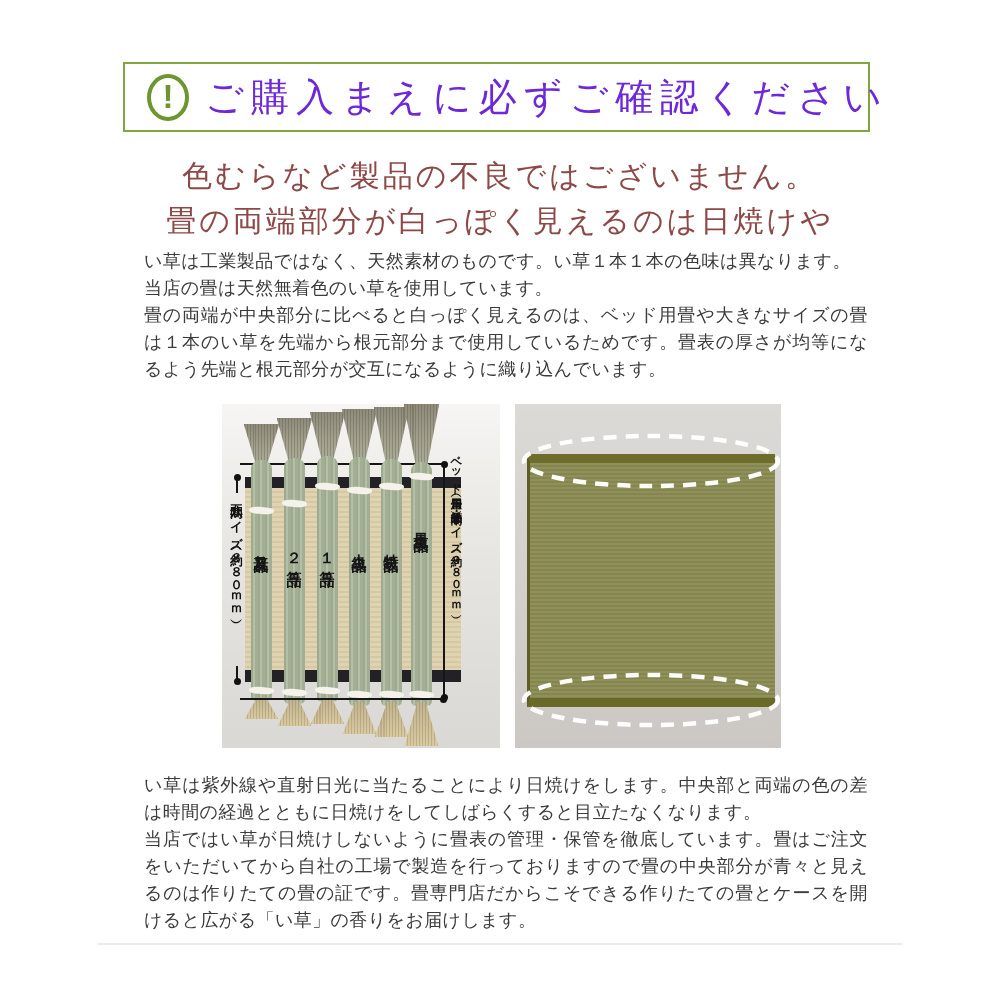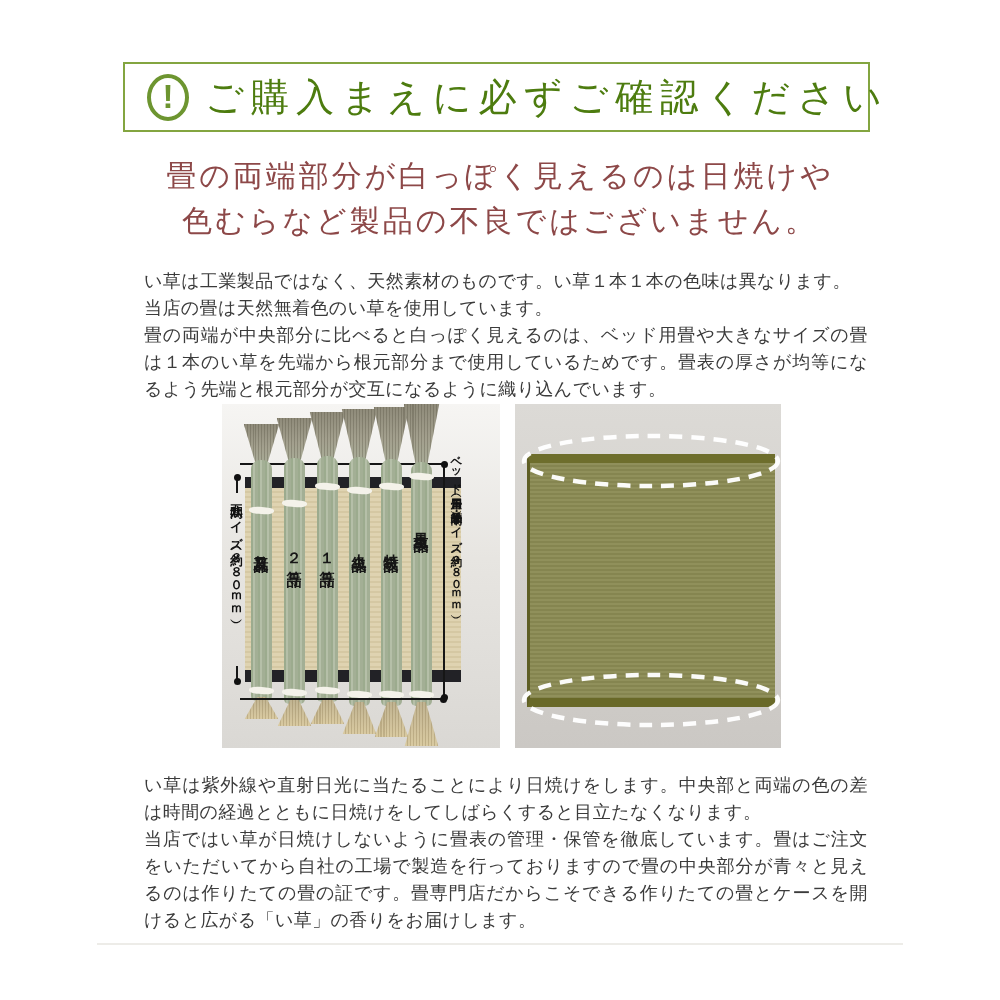--- a/index.html
+++ b/index.html
@@ -18,37 +18,37 @@
   .notice-icon{
     width:42px;height:47px;border:4px solid #6d9530;border-radius:50%;
     box-sizing:border-box;display:flex;align-items:center;justify-content:center;
     flex:0 0 auto;
   }
   .notice-icon .excl{
     color:#6d9530;font-weight:bold;font-size:33px;line-height:1;
     transform:translateY(-1px);
   }
   .notice-title{
-    margin:0 4px 0 16px;font-weight:400;color:#4d7c0f;
+    margin:0 4px 0 16px;font-weight:400;color:#6d28d9;
     font-size:38px;letter-spacing:7px;white-space:nowrap;
   }
 
   
   .warning{
     position:absolute;left:0;top:153px;width:1000px;text-align:center;
     color:#8d4848;font-size:30px;line-height:45px;letter-spacing:3px;
   }
 
   
   .bodytext{
     position:absolute;left:144px;width:724px;margin:0;
     color:#3b3b3b;font-size:18px;line-height:27px;letter-spacing:0.4px;
     white-space:pre-line;text-align:justify;
   }
-  .intro{top:268px;}
+  .intro{top:248px;}
   .closing{top:772px;}
 
   
   .fig-left{
     position:absolute;left:222px;top:404px;width:278px;height:344px;
     background:linear-gradient(180deg,#f6f5f3 0%,#e7e5e1 45%,#dad8d4 100%);
     overflow:hidden;
   }
   .mat{
     position:absolute;left:23px;top:73px;width:216px;height:205px;z-index:1;
@@ -143,22 +143,22 @@
 <div class="page">
 
   <div class="notice-box">
     <span class="notice-icon">
         <span class="excl">!</span>
       </span>
     <h1 class="notice-title">ご購入まえに必ずご確認ください</h1>
   </div>
 
   <div class="warning">
+    <div>色むらなど製品の不良ではございません。</div>
     <div>畳の両端部分が白っぽく見えるのは日焼けや</div>
-    <div>色むらなど製品の不良ではございません。</div>
   </div>
 
   <p class="bodytext intro">い草は工業製品ではなく、天然素材のものです。い草１本１本の色味は異なります。
 当店の畳は天然無着色のい草を使用しています。
 畳の両端が中央部分に比べると白っぽく見えるのは、ベッド用畳や大きなサイズの畳は１本のい草を先端から根元部分まで使用しているためです。畳表の厚さが均等になるよう先端と根元部分が交互になるように織り込んでいます。</p>
 
   <div class="fig-left">
     <div class="mat"></div>
 
     <div class="hline hline-top"></div>

